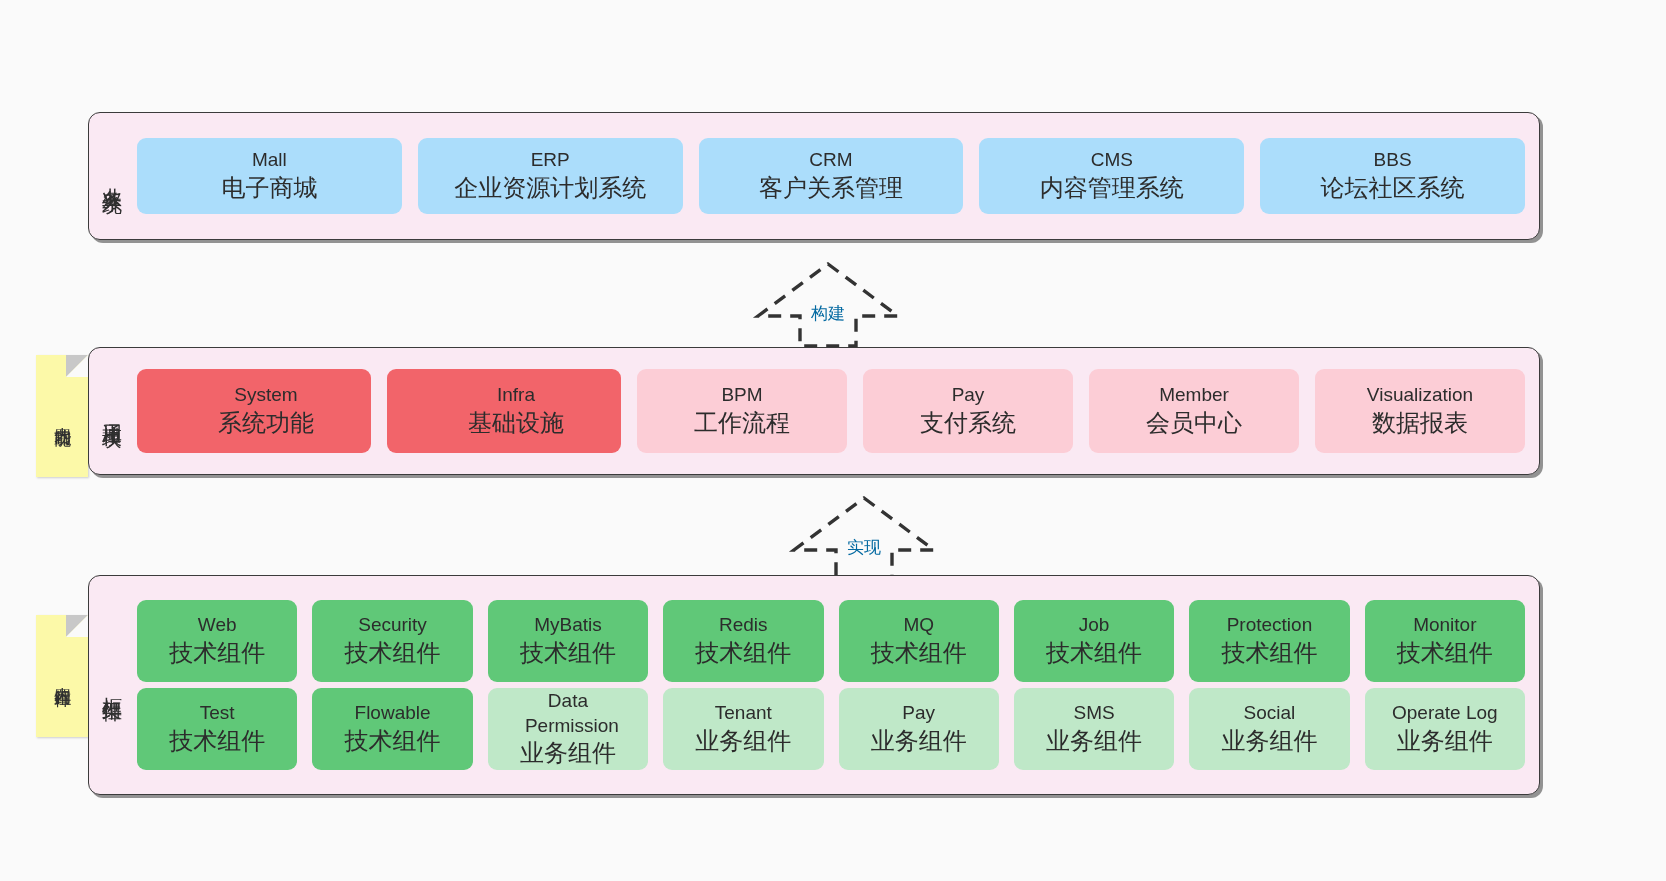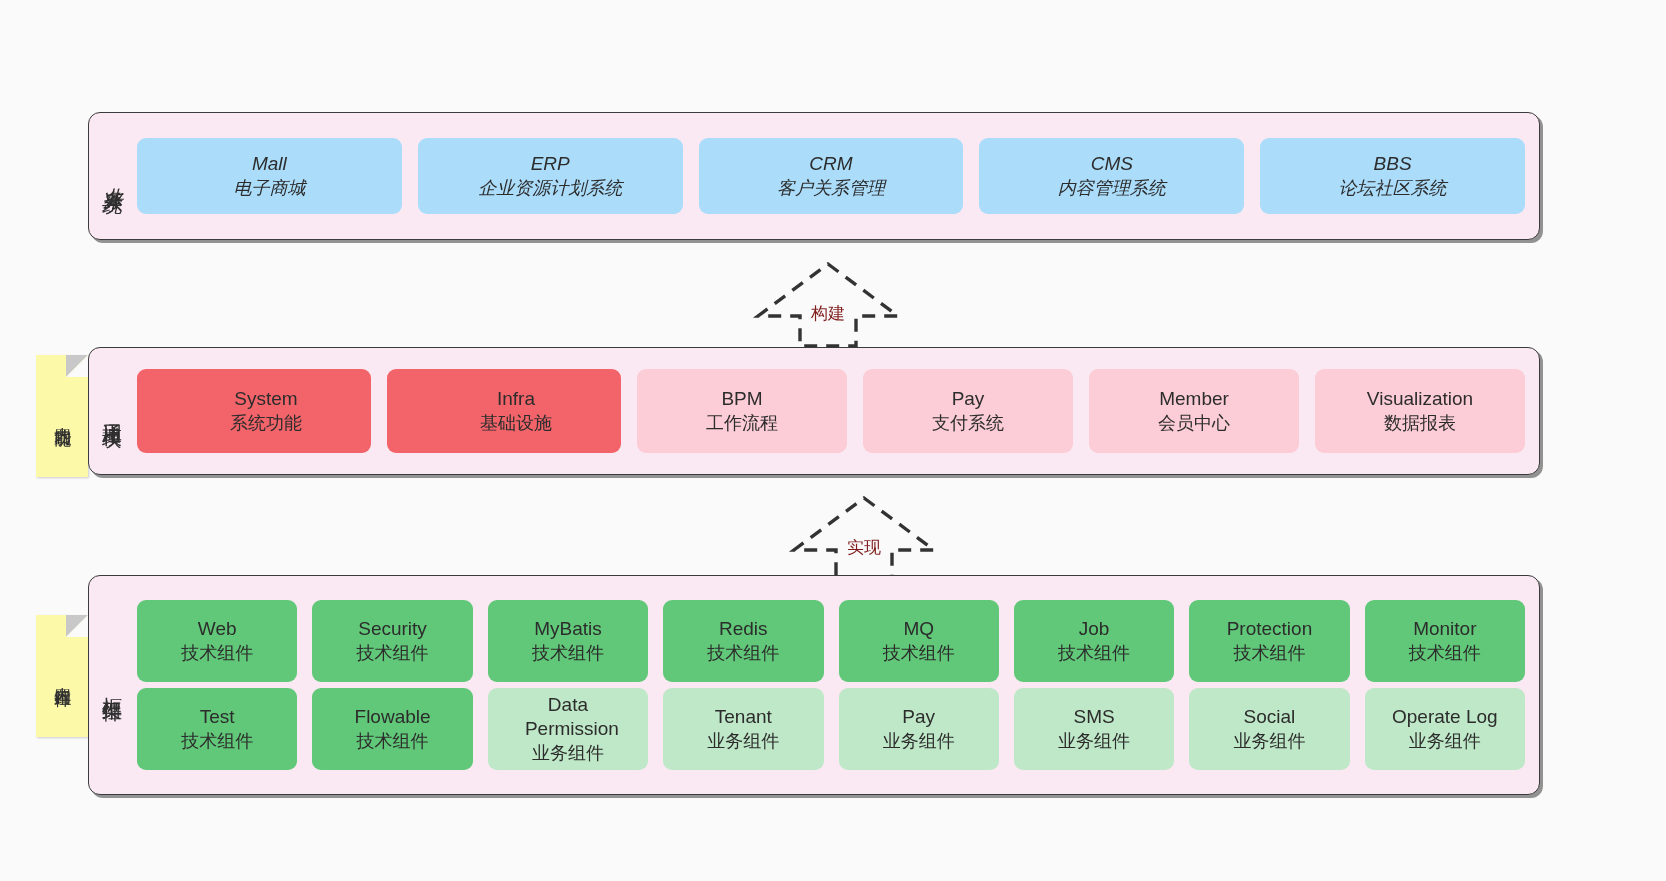--- a/index.html
+++ b/index.html
@@ -66,21 +66,21 @@
     display: flex;
     flex-direction: column;
     align-items: center;
     justify-content: center;
     text-align: center;
     color: #2c2c2c;
     line-height: 1.28;
     user-select: none;
   }
   .card .card-en { font-size: 19px; }
-  .card .card-cn { font-size: 18px; }
+  .card .card-cn { font-size: 24px; }
 
   .biz .card { height: 76px; background: #abddfb; }
   .mod .card { height: 84px; }
   .mod .card.strong { background: #f2646a; padding-left: 24px; }
   .mod .card.soft   { background: #fccdd6; }
   .fw  .card { height: 82px; }
   .fw  .card.tech { background: #60c878; }
   .fw  .card.biz2 { background: #bfe8c8; }
 
   
@@ -125,34 +125,34 @@
     width: 160px;
     height: 95px;
   }
   .arrow svg { display: block; width: 100%; height: 100%; }
   .arrow-label {
     position: absolute;
     left: 50%;
     top: 46px;
     transform: translateX(-50%);
     font-size: 17px;
-    color: #7f1d1d;
+    color: #0369a1;
     background: transparent;
     padding: 0 2px;
     user-select: none;
     white-space: nowrap;
     text-align: center;
   }
 </style>
 </head>
 <body>
 
 <div id="canvas">
 
-  <div class="layer biz" style="left:88px; top:112px; width:1452px; height:128px;font-style:italic;">
+  <div class="layer biz" style="left:88px; top:112px; width:1452px; height:128px;">
     <div class="layer-title">业务系统</div>
     <div class="layer-body">
       <div class="card">
         <span class="card-en">Mall</span>
         <span class="card-cn">电子商城</span>
       </div>
       <div class="card">
         <span class="card-en">ERP</span>
         <span class="card-cn">企业资源计划系统</span>
       </div>

